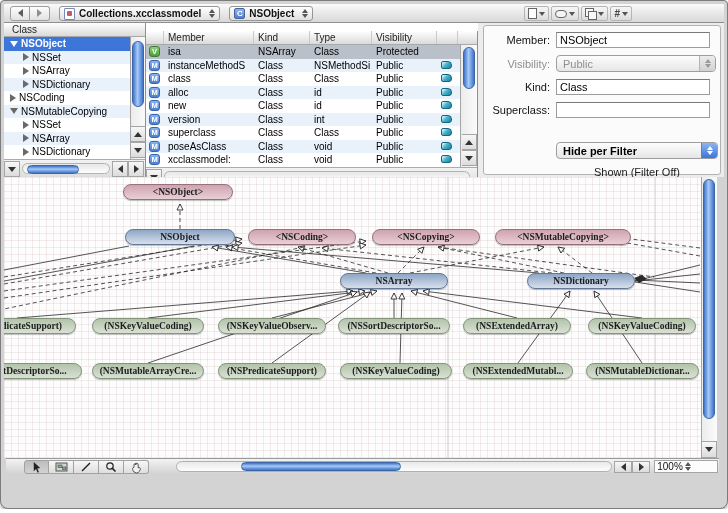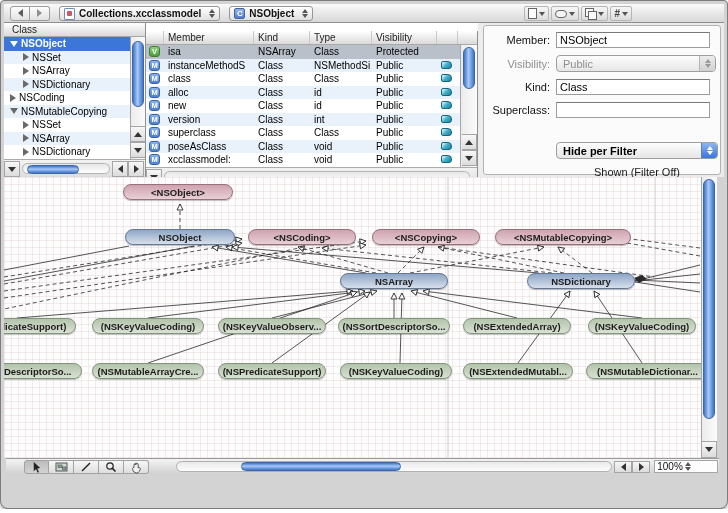--- a/index.html
+++ b/index.html
@@ -101,21 +101,21 @@
   .pcap.gray .arr-up-s{border-bottom-color:#9a9a9a;} .pcap.gray .arr-down-s{border-top-color:#9a9a9a;}
   .checkbox{position:absolute;left:74px;width:11px;height:11px;border:1px solid #b0b0b0;border-radius:2px;
     background:linear-gradient(#fff,#e8e8e8);}
   .cb-label{position:absolute;left:91px;font-size:11px;color:#9a9a9a;}
   .filter-status{position:absolute;left:72px;width:162px;text-align:center;font-size:11px;color:#1a1a1a;}
 
   
   .diagram{position:absolute;left:3px;top:176px;width:713px;height:281px;background-color:#fdfdfd;overflow:hidden;
     background-image:linear-gradient(to right,rgba(214,192,192,.30) 1px,transparent 1px),
                      linear-gradient(to bottom,rgba(214,192,192,.30) 1px,transparent 1px);
-    background-size:7px 7px;}
+    background-size:7px 7px;font-family:Liberation Serif, serif;}
   .edges{position:absolute;left:0;top:0;}
   .node{position:absolute;height:16px;border-radius:8px;font-size:9.5px;font-weight:700;color:#1c1c1c;
     display:flex;align-items:center;justify-content:center;white-space:nowrap;overflow:hidden;
     box-shadow:0 1px 1px rgba(0,0,0,.25);}
   .node.protocol{background:linear-gradient(#cfa3b0,#e8cfd6);border:1px solid #97707c;}
   .node.class{background:linear-gradient(#8ea6c7,#d6dfeb);border:1px solid #64799a;}
   .node.category{background:linear-gradient(#b3c4ab,#d9e1d3);border:1px solid #83957c;}
   .diag-vscroll{left:697px;top:0;width:16px;height:281px;}
   .diag-vscroll .vthumb{top:2px;height:240px;}
   .diag-varrow{left:697px;top:264px;width:16px;height:17px;}
@@ -479,21 +479,21 @@
         <div class="node category" style="left: 88px; top: 141px; width: 112px;">(NSKeyValueCoding)</div>
         <div class="node category" style="left: 214px; top: 141px; width: 108px;">(NSKeyValueObserv...</div>
         <div class="node category" style="left: 334px; top: 141px; width: 112px;">(NSSortDescriptorSo...</div>
         <div class="node category" style="left: 459px; top: 141px; width: 108px;">(NSExtendedArray)</div>
         <div class="node category" style="left: 584px; top: 141px; width: 108px;">(NSKeyValueCoding)</div>
         <div class="node category" style="left: -46px; top: 186px; width: 124px;">(NSSortDescriptorSo...</div>
         <div class="node category" style="left: 88px; top: 186px; width: 112px;">(NSMutableArrayCre...</div>
         <div class="node category" style="left: 214px; top: 186px; width: 108px;">(NSPredicateSupport)</div>
         <div class="node category" style="left: 336px; top: 186px; width: 112px;">(NSKeyValueCoding)</div>
         <div class="node category" style="left: 459px; top: 186px; width: 110px;">(NSExtendedMutabl...</div>
-        <div class="node category" style="left: 582px; top: 186px; width: 123px;">(NSMutableDictionar...</div>
+        <div class="node category" style="left: 582px; top: 186px; width: 113px;">(NSMutableDictionar...</div>
       </div>
     <div class="vscroll diag-vscroll">
       <div class="vthumb"></div>
     </div>
     <div class="scr-btn diag-varrow">
         <i class="arr-down"></i>
       </div>
   </div>
 
   <div class="statusbar">

